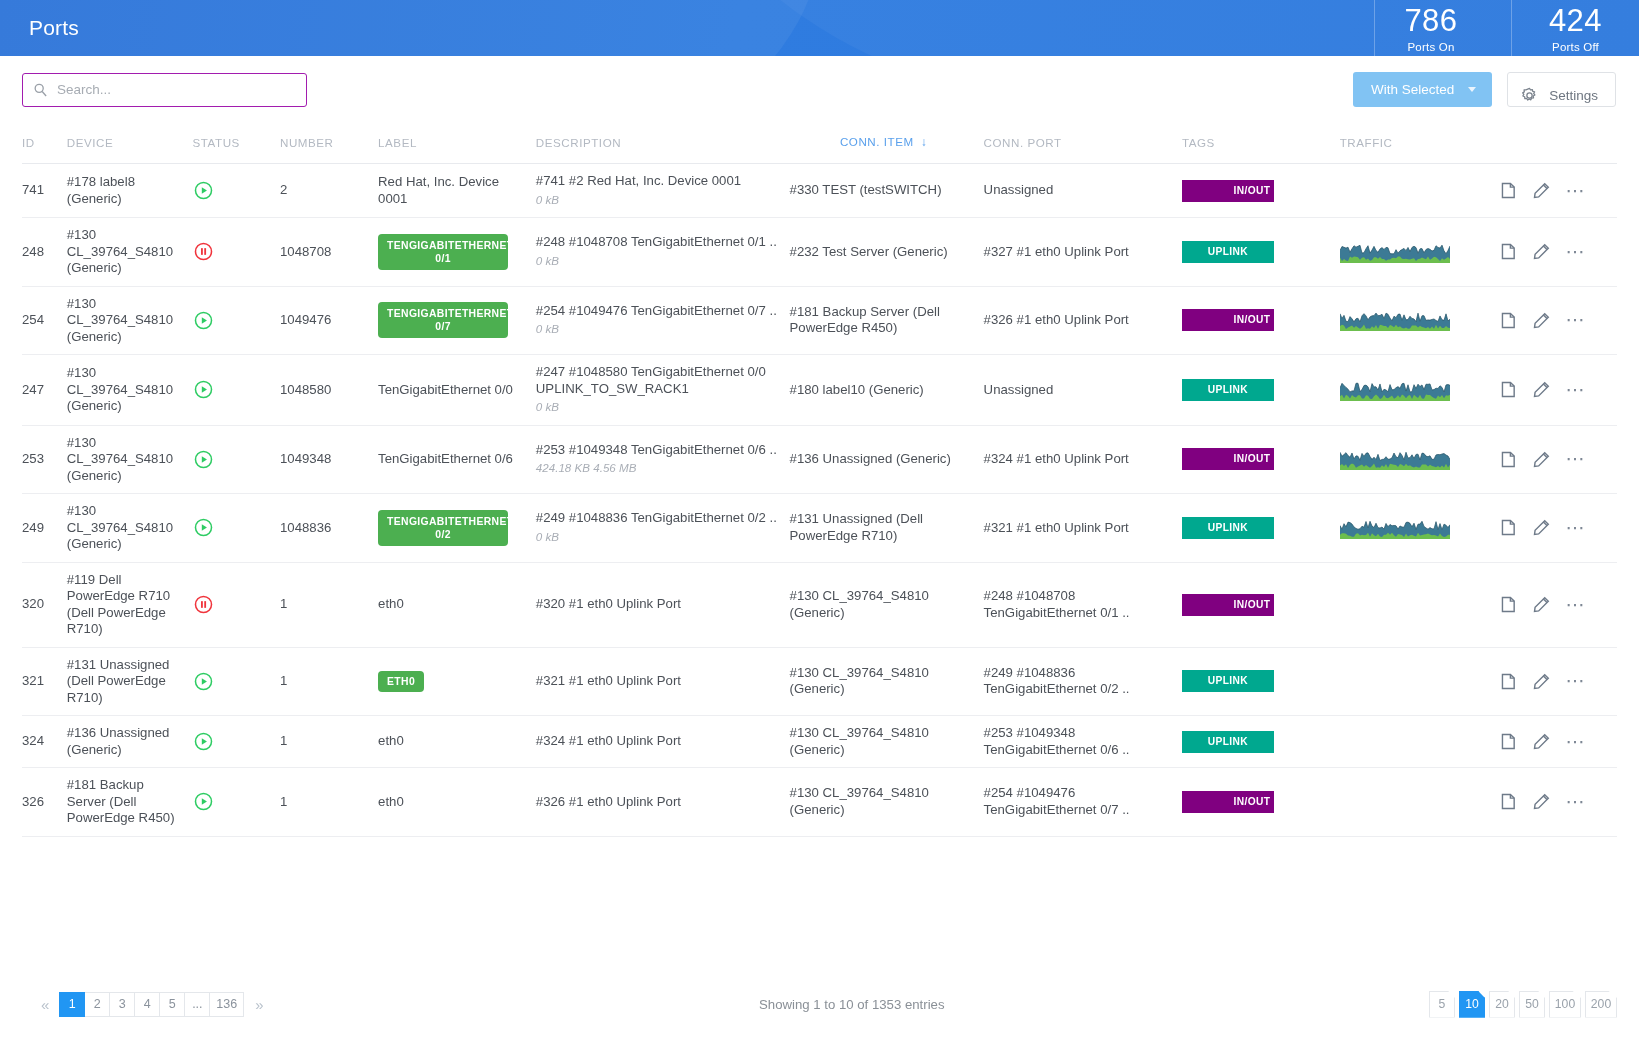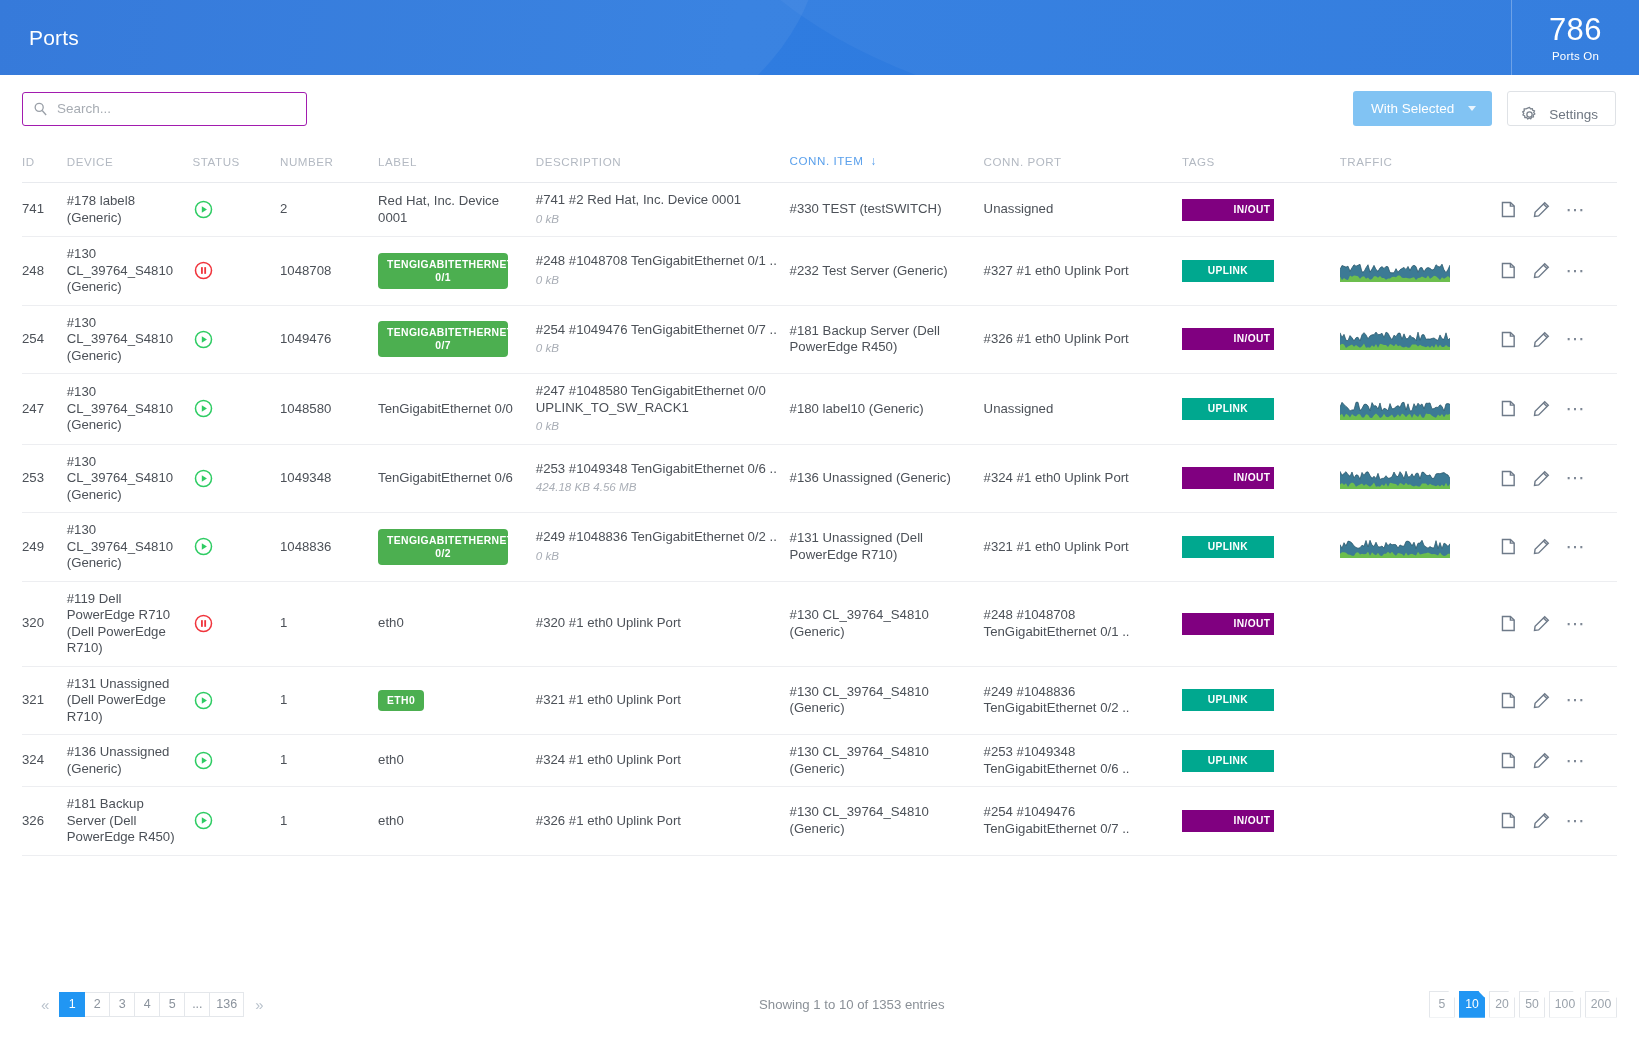--- a/index.html
+++ b/index.html
@@ -8,21 +8,21 @@
     width:1639px; height:1043px;
     font-family:"Liberation Sans", sans-serif;
     background:#ffffff; color:#4a4a4a;
     overflow:hidden;
     -webkit-font-smoothing:antialiased;
   }
 
   
   .header {
     position:relative;
-    height:75px;
+    height:56px;
     background:#2f7ce0;
     background-image:linear-gradient(100deg,#2b73d8 0%,#2f7ce0 45%,#2d79dd 100%);
     display:flex; align-items:stretch;
     overflow:hidden;
     gap:24px;
   }
   .header .wave {
     position:absolute; left:-180px; top:-340px;
     width:1000px; height:560px; border-radius:50%;
     background:rgba(255,255,255,0.055);
@@ -96,21 +96,21 @@
   table.ports { width:100%; border-collapse:collapse; table-layout:fixed; }
   table.ports thead th {
     text-align:left; font-weight:400;
     font-size:11.6px; letter-spacing:0.55px;
     color:#b3b9c2; text-transform:uppercase;
     padding:12px 6px 14px 0;
     border-bottom:1px solid #e8eaee;
     vertical-align:bottom;
     white-space:nowrap;
   }
-  table.ports thead th.sorted { color:#5aa0ec; cursor:pointer; }
+  table.ports thead th.sorted { color:#5aa0ec; cursor:pointer;text-align:center; }
   table.ports thead th .sort-arrow { margin-left:7px; font-size:12px; }
   table.ports tbody td {
     font-size:13.2px; color:#4c5158;
     padding:9px 8px 9px 0;
     border-bottom:1px solid #edeef1;
     vertical-align:middle; line-height:16.5px;
   }
   
   .c-id      { width:42px; }
   .c-device  { width:118px; }
@@ -197,20 +197,24 @@
 
 <div class="header">
   <div class="wave"></div>
   <div class="wave2"></div>
   <div class="header-title">Ports</div>
   <div class="header-spacer"></div>
 
   <div class="stat">
     <div class="stat-value">786</div>
     <div class="stat-label">Ports On</div>
+  </div>
+  <div class="stat">
+    <div class="stat-value">424</div>
+    <div class="stat-label">Ports Off</div>
   </div>
 </div>
 
 <div class="toolbar">
   <div class="search-wrap">
     <span class="search-icon">
       <svg viewBox="0 0 16 16" fill="none" stroke="currentColor" stroke-width="1.4">
         <circle cx="6.6" cy="6.2" r="4.3"></circle>
         <line x1="9.8" y1="9.6" x2="14" y2="14.4"></line>
       </svg>

